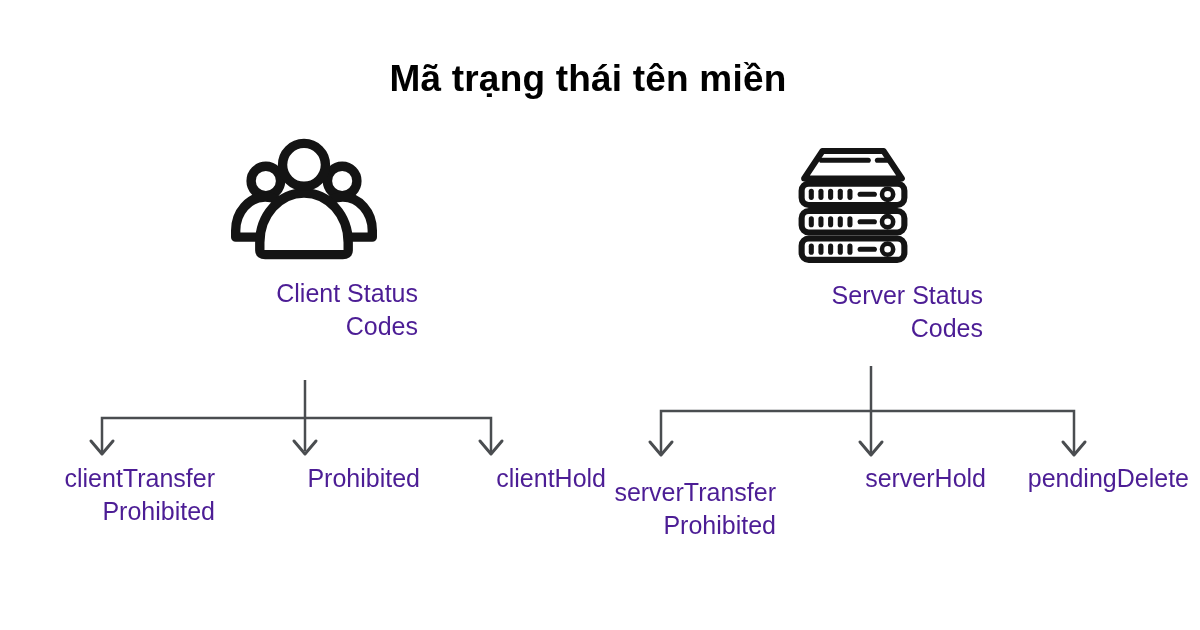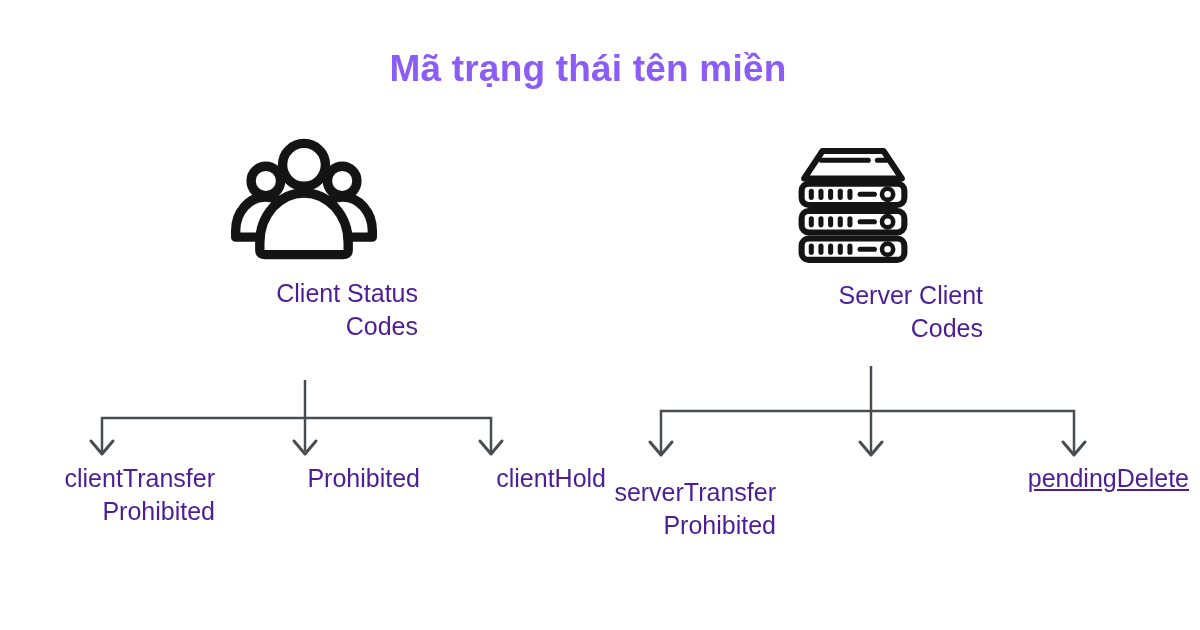--- a/index.html
+++ b/index.html
@@ -1,22 +1,22 @@
 <!DOCTYPE html>
 <html><head>
 <meta charset="utf-8">
 <style>
   html,body{margin:0;padding:0;background:#ffffff;}
   .stage{
     position:relative;width:1200px;height:630px;background:#ffffff;
     font-family:"Liberation Sans", sans-serif;overflow:hidden;
   }
   .title{
-    position:absolute;left:0;top:48px;width:1176px;text-align:center;
-    font-size:37px;font-weight:700;color:#8b5cf6;letter-spacing:0.2px;
+    position:absolute;left:0;top:58px;width:1176px;text-align:center;
+    font-size:37px;font-weight:700;color:#000000;letter-spacing:0.2px;
   }
   .icon-box{position:absolute;}
   .icon-box svg{display:block;width:100%;height:100%;}
   .root-label,.leaf{
     position:absolute;width:230px;text-align:right;
     font-size:25px;line-height:33px;color:#4c1d95;
   }
   .connectors{position:absolute;left:0;top:0;}
 </style>
 </head>
@@ -70,21 +70,21 @@
       <line x1="62" y1="99.5" x2="76" y2="99.5" stroke-width="5"></line>
       <circle cx="89" cy="99.5" r="5.5" stroke-width="4.5"></circle>
     </svg>
   </div>
 
   <div class="root-label" style="left:188px;top:277px;">
     <div>Client Status</div>
     <div>Codes</div>
   </div>
   <div class="root-label" style="left:753px;top:279px;">
-    <div>Server Client</div>
+    <div>Server Status</div>
     <div>Codes</div>
   </div>
 
   <svg class="connectors" width="1200" height="630">
     <g fill="none" stroke="#4a4d50" stroke-width="2.5">
       <path d="M305 380 V451"></path>
       <path d="M102 452 V418 H491 V452"></path>
       <path d="M871 366 V453"></path>
       <path d="M661 453 V411 H1074 V453"></path>
     </g>
@@ -107,18 +107,22 @@
   </div>
   <div class="leaf" style="left:376px;top:462px;">
     <div>clientHold</div>
     <div></div>
   </div>
 
   <div class="leaf" style="left:546px;top:462px;margin-top:14px;">
     <div>serverTransfer</div>
     <div>Prohibited</div>
   </div>
-  <div class="leaf" style="left:959px;top:462px;text-decoration:underline;">
+  <div class="leaf" style="left:756px;top:462px;">
+    <div>serverHold</div>
+    <div></div>
+  </div>
+  <div class="leaf" style="left:959px;top:462px;">
     <div>pendingDelete</div>
     <div></div>
   </div>
 
 </div>
 
 </body></html>

